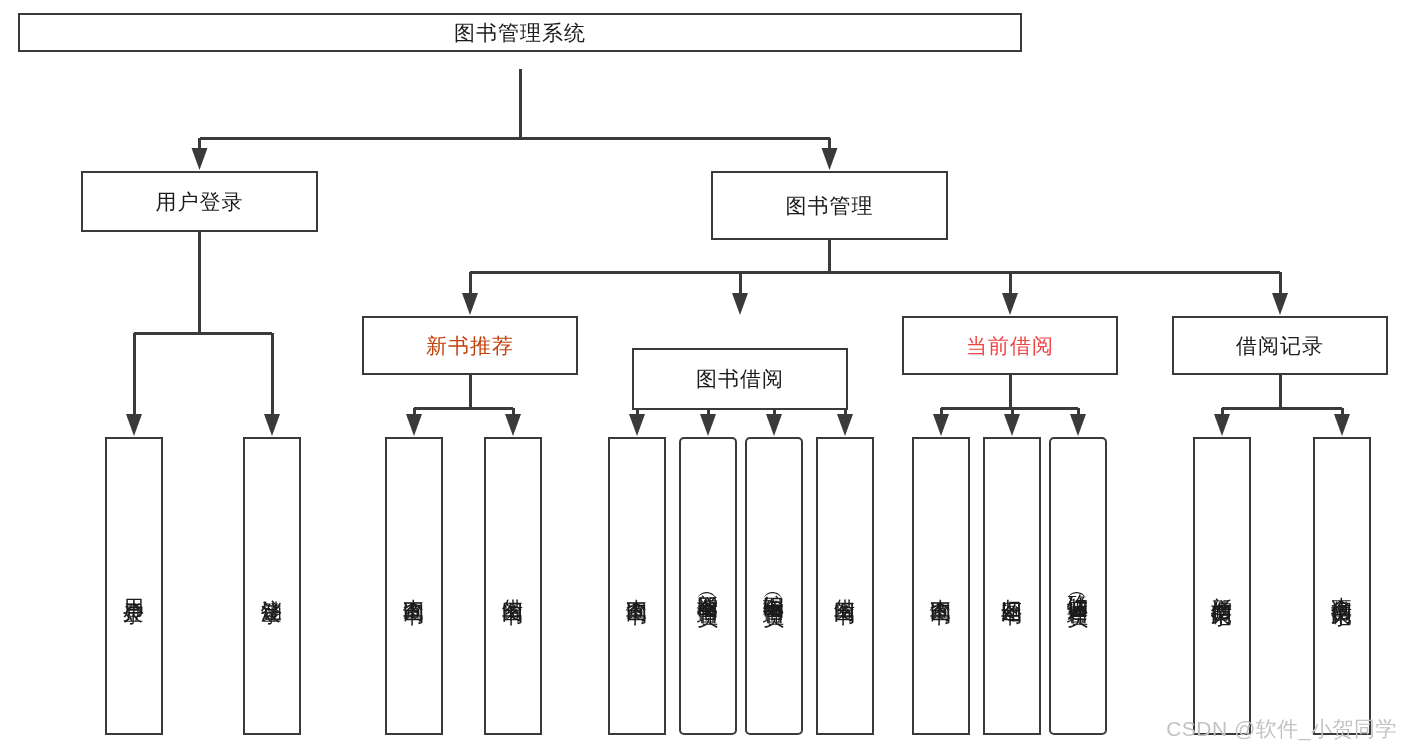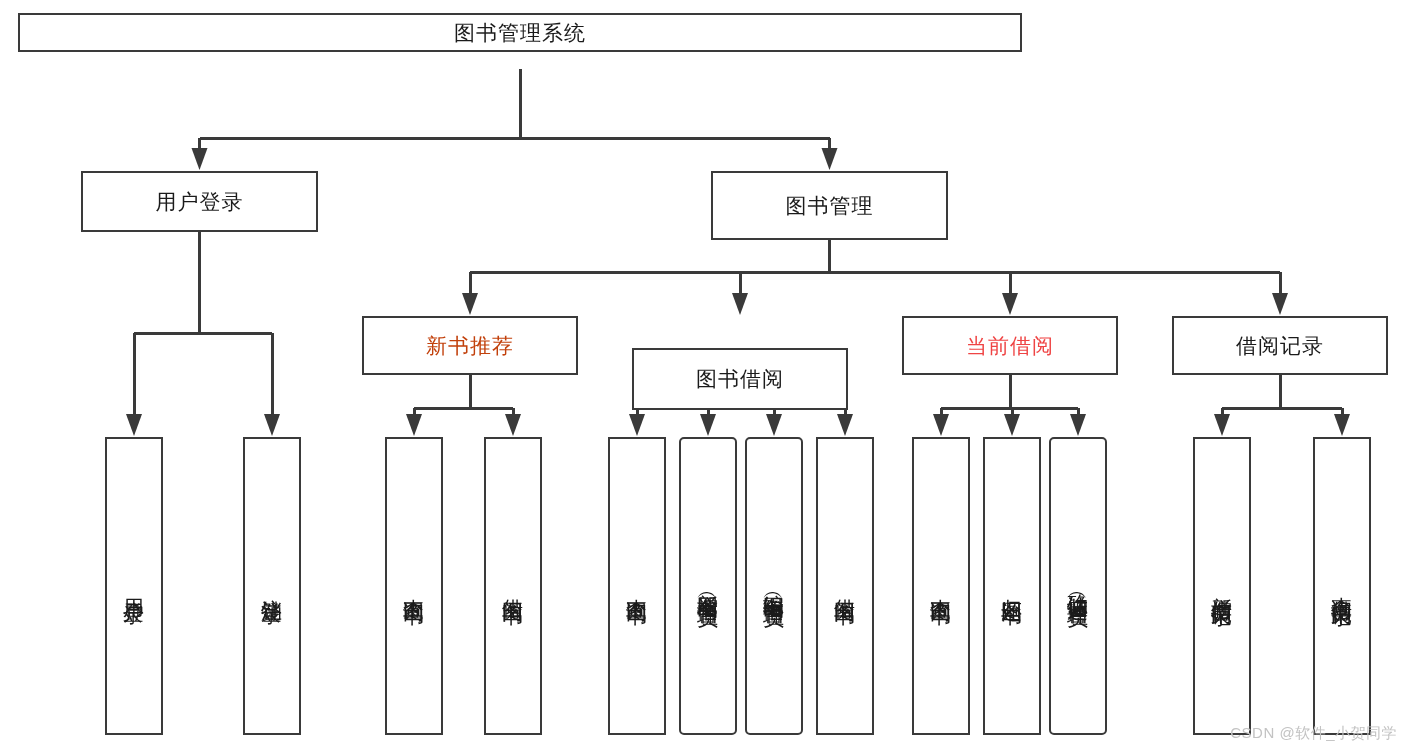--- a/index.html
+++ b/index.html
@@ -54,21 +54,21 @@
     border-radius: 5px;
   }
   .node .lbl {
     display: block;
     white-space: nowrap;
   }
   #watermark {
     position: absolute;
     right: 8px;
     bottom: 4px;
-    font-size: 15px;
+    font-size: 21px;
     color: #c3c3c3;
     letter-spacing: 0.5px;
     white-space: nowrap;
   }
 </style>
 </head>
 <body>
 
 <div id="canvas">
   <svg id="wires" viewBox="0 0 1405 747" width="1405" height="747" xmlns="http://www.w3.org/2000/svg">

